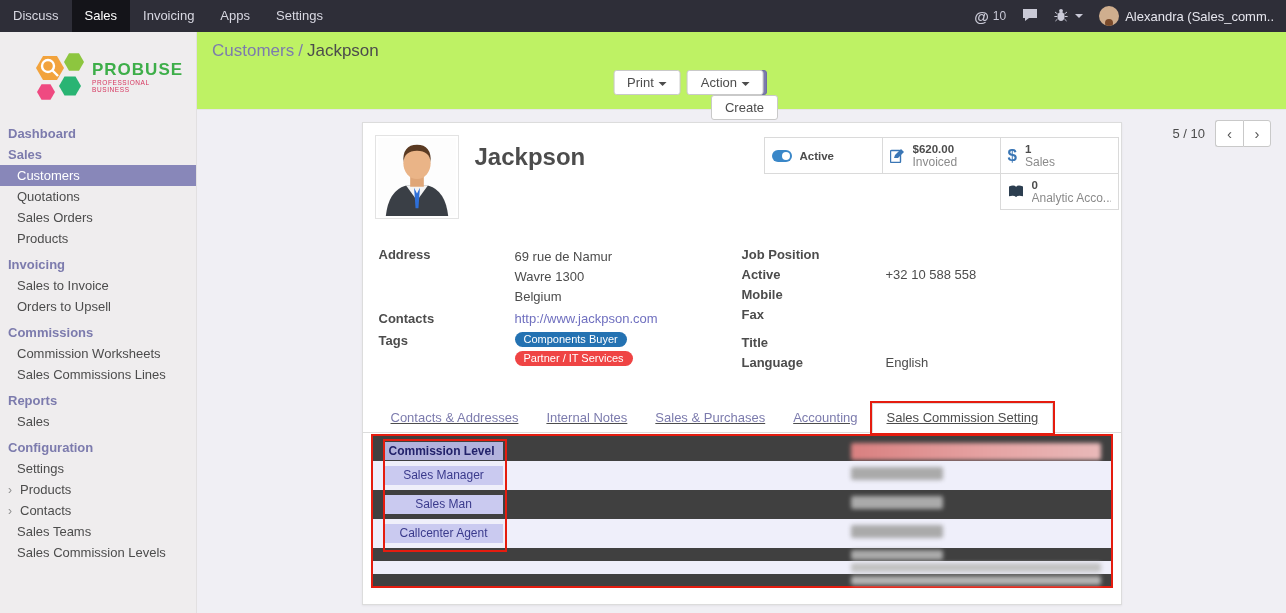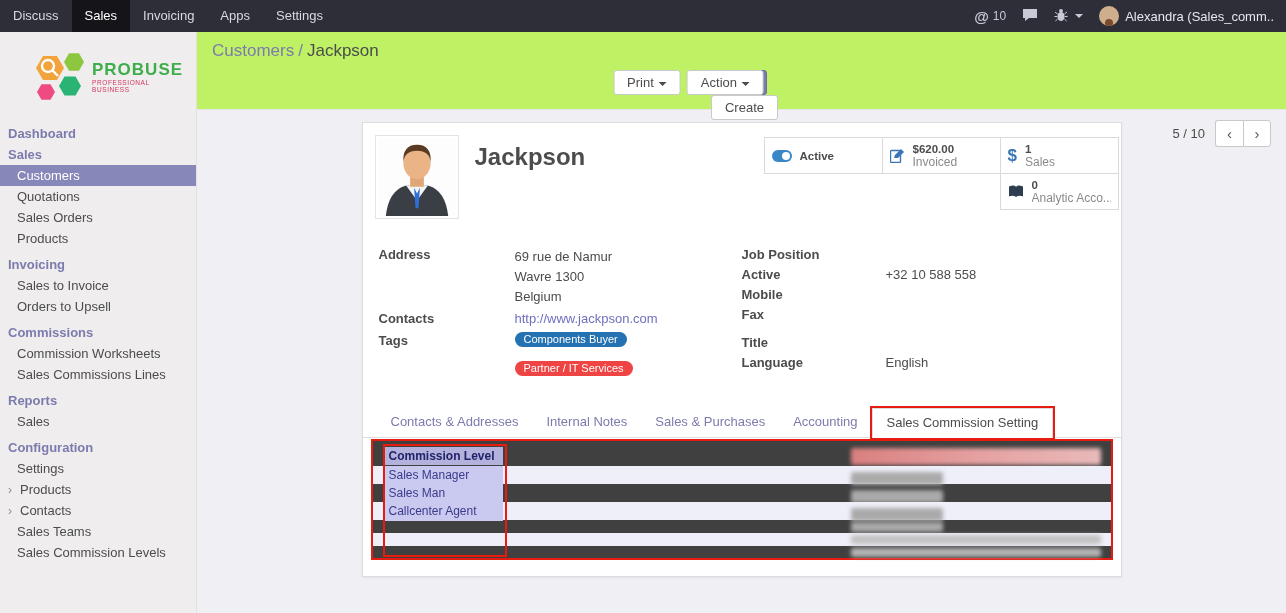--- a/index.html
+++ b/index.html
@@ -71,36 +71,36 @@
   
   .fields { display:flex; padding:0 16px; margin-top:28px; font-size:13px; }
   .fcol { width:50%; }
   .frow { display:flex; margin-bottom:4px; min-height:16px; }
   .flabel { font-weight:bold; color:#4c4c4c; flex:none; }
   .fcol-left .flabel { width:136px; }
   .fcol-right .flabel { width:144px; }
   .fvalue { color:#4c4c4c; }
   .addr-line { line-height:20px; }
   .link { color:#6f6fbf; cursor:pointer; }
-  .tags-stack { display:flex; flex-direction:column; align-items:flex-start; gap:14px; margin-top:-1px; }
+  .tags-stack { display:flex; flex-direction:column; align-items:flex-start; gap:4px; margin-top:-1px; }
   .tag-pill { color:#fff; font-size:11px; padding:1px 9px 2px; border-radius:10px; cursor:pointer; white-space:nowrap; }
   .tag-blue { background:#2472b2; }
   .tag-purple { background:#ef4444; }
   .spacer8 { height:8px; }
 
   
-  .tabbar { display:flex; margin-top:28px; padding-left:14px; border-bottom:1px solid #dcdcdc; position:relative; align-items:flex-start; }
+  .tabbar { display:flex; margin-top:28px; padding-left:14px; border-bottom:1px solid #dcdcdc; position:relative; align-items:center;text-decoration:underline; }
   .tab { font-size:13px; color:#7c7bad; padding:6px 14px 7px; cursor:pointer; white-space:nowrap; }
   .tab.active { color:#4c4c4c; border:1px solid #dcdcdc; border-bottom:1px solid #fff; margin-bottom:-1px; background:#fff; outline:2px solid #e51c0f; z-index:2; }
 
   
   .ctable { margin:1px 8px 0; border:2px solid #e51c0f; position:relative; background:#404040; padding-top:5px; }
   .t-header-row { height:20px; position:relative; display:flex; align-items:center; }
   .t-header-cell { margin-left:12px; width:118px; background:#b2b2dc; color:#22226a; font-weight:bold; font-size:12px; padding:2px 4px; line-height:14px; }
-  .t-row { height:18px; position:relative; display:flex; align-items:center; font-size:12px; }
+  .t-row { height:29px; position:relative; display:flex; align-items:center; font-size:12px;text-align:center; }
   .t-row.striped { background:#efeffa; }
   .t-cell { margin-left:12px; width:118px; background:#cacaf0; color:#3a3a8c; padding:2px 4px; line-height:15px; }
   .t-empty { position:relative; }
   .e1 { height:13px; } .e2 { height:13px; background:#efeffa; } .e3 { height:12px; }
   .blur { position:absolute; filter:blur(2px); border-radius:2px; }
   .pink-blur { left:478px; top:2px; width:250px; height:17px; background:linear-gradient(90deg,#d98080,#e6a3a3 55%,#e9b9b9); }
   .chip { left:478px; top:6px; width:92px; height:13px; background:#aaaaaa; }
   .chip.small { top:2px; height:10px; }
   .wide-bar { left:478px; top:2px; width:250px; height:9px; background:#c2c2c2; }
   .red-inner { position:absolute; left:10px; top:3px; width:124px; height:113px; border:2px solid #e51c0f; pointer-events:none; z-index:3; }

